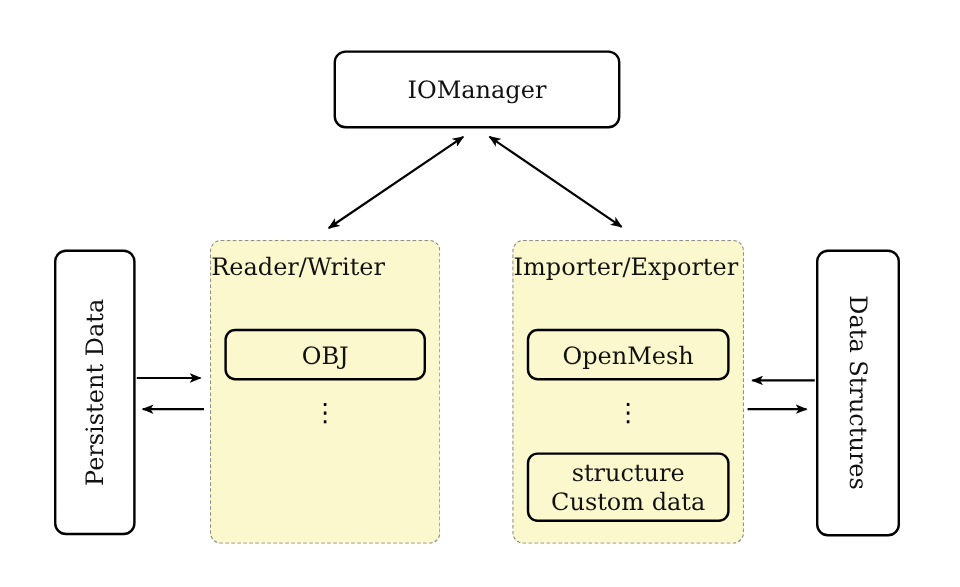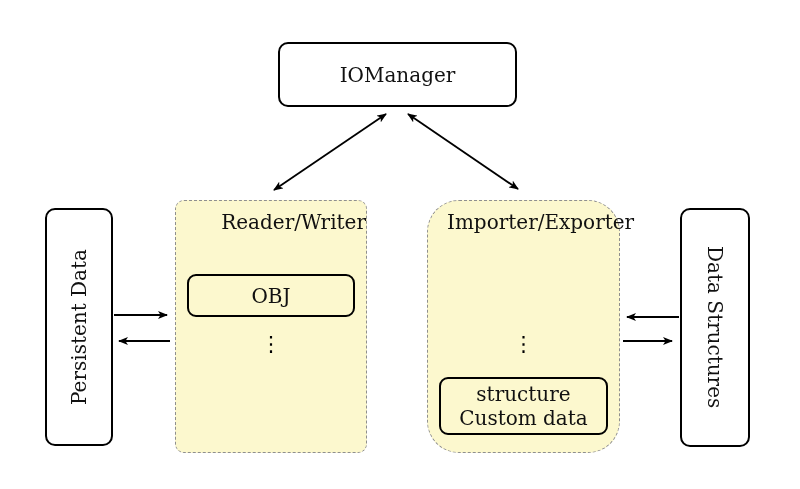--- a/index.html
+++ b/index.html
@@ -42,29 +42,28 @@
 
   .container {
     position: absolute;
     top: 200px;
     height: 253px;
     background: var(--container-fill);
     border: 1.6px dashed var(--container-border);
     border-radius: 9px;
   }
   #reader-writer    { left: 175px; width: 192px; }
-  #importer-exporter{ left: 427px; width: 193px; border-radius: 32px; }
+  #importer-exporter{ left: 427px; width: 193px; }
 
   .container-title {
     position: absolute;
     top: 9px;
     left: 0; right: 0;
-    text-align: right;
+    text-align: left;
     font-size: 20px;
-    padding-left: 19px;
   }
 
   .inner-node {
     position: absolute;
     left: 11px; right: 11px;
     background: var(--container-fill);
     border: 2.5px solid var(--stroke);
     border-radius: 9px;
     display: flex;
     flex-direction: column;
@@ -110,20 +109,23 @@
   <div class="container" id="reader-writer">
     <div class="container-title">Reader/Writer</div>
     <div class="inner-node first">
       <span>OBJ</span>
     </div>
     <div class="dots">⋮</div>
   </div>
 
   <div class="container" id="importer-exporter">
     <div class="container-title">Importer/Exporter</div>
+    <div class="inner-node first">
+      <span>OpenMesh</span>
+    </div>
     <div class="dots">⋮</div>
     <div class="inner-node second">
       <span>structure</span>
       <span>Custom data</span>
     </div>
   </div>
 
   <div class="node side-box" id="data-structures">
     <span class="vtext-down">Data Structures</span>
   </div>

